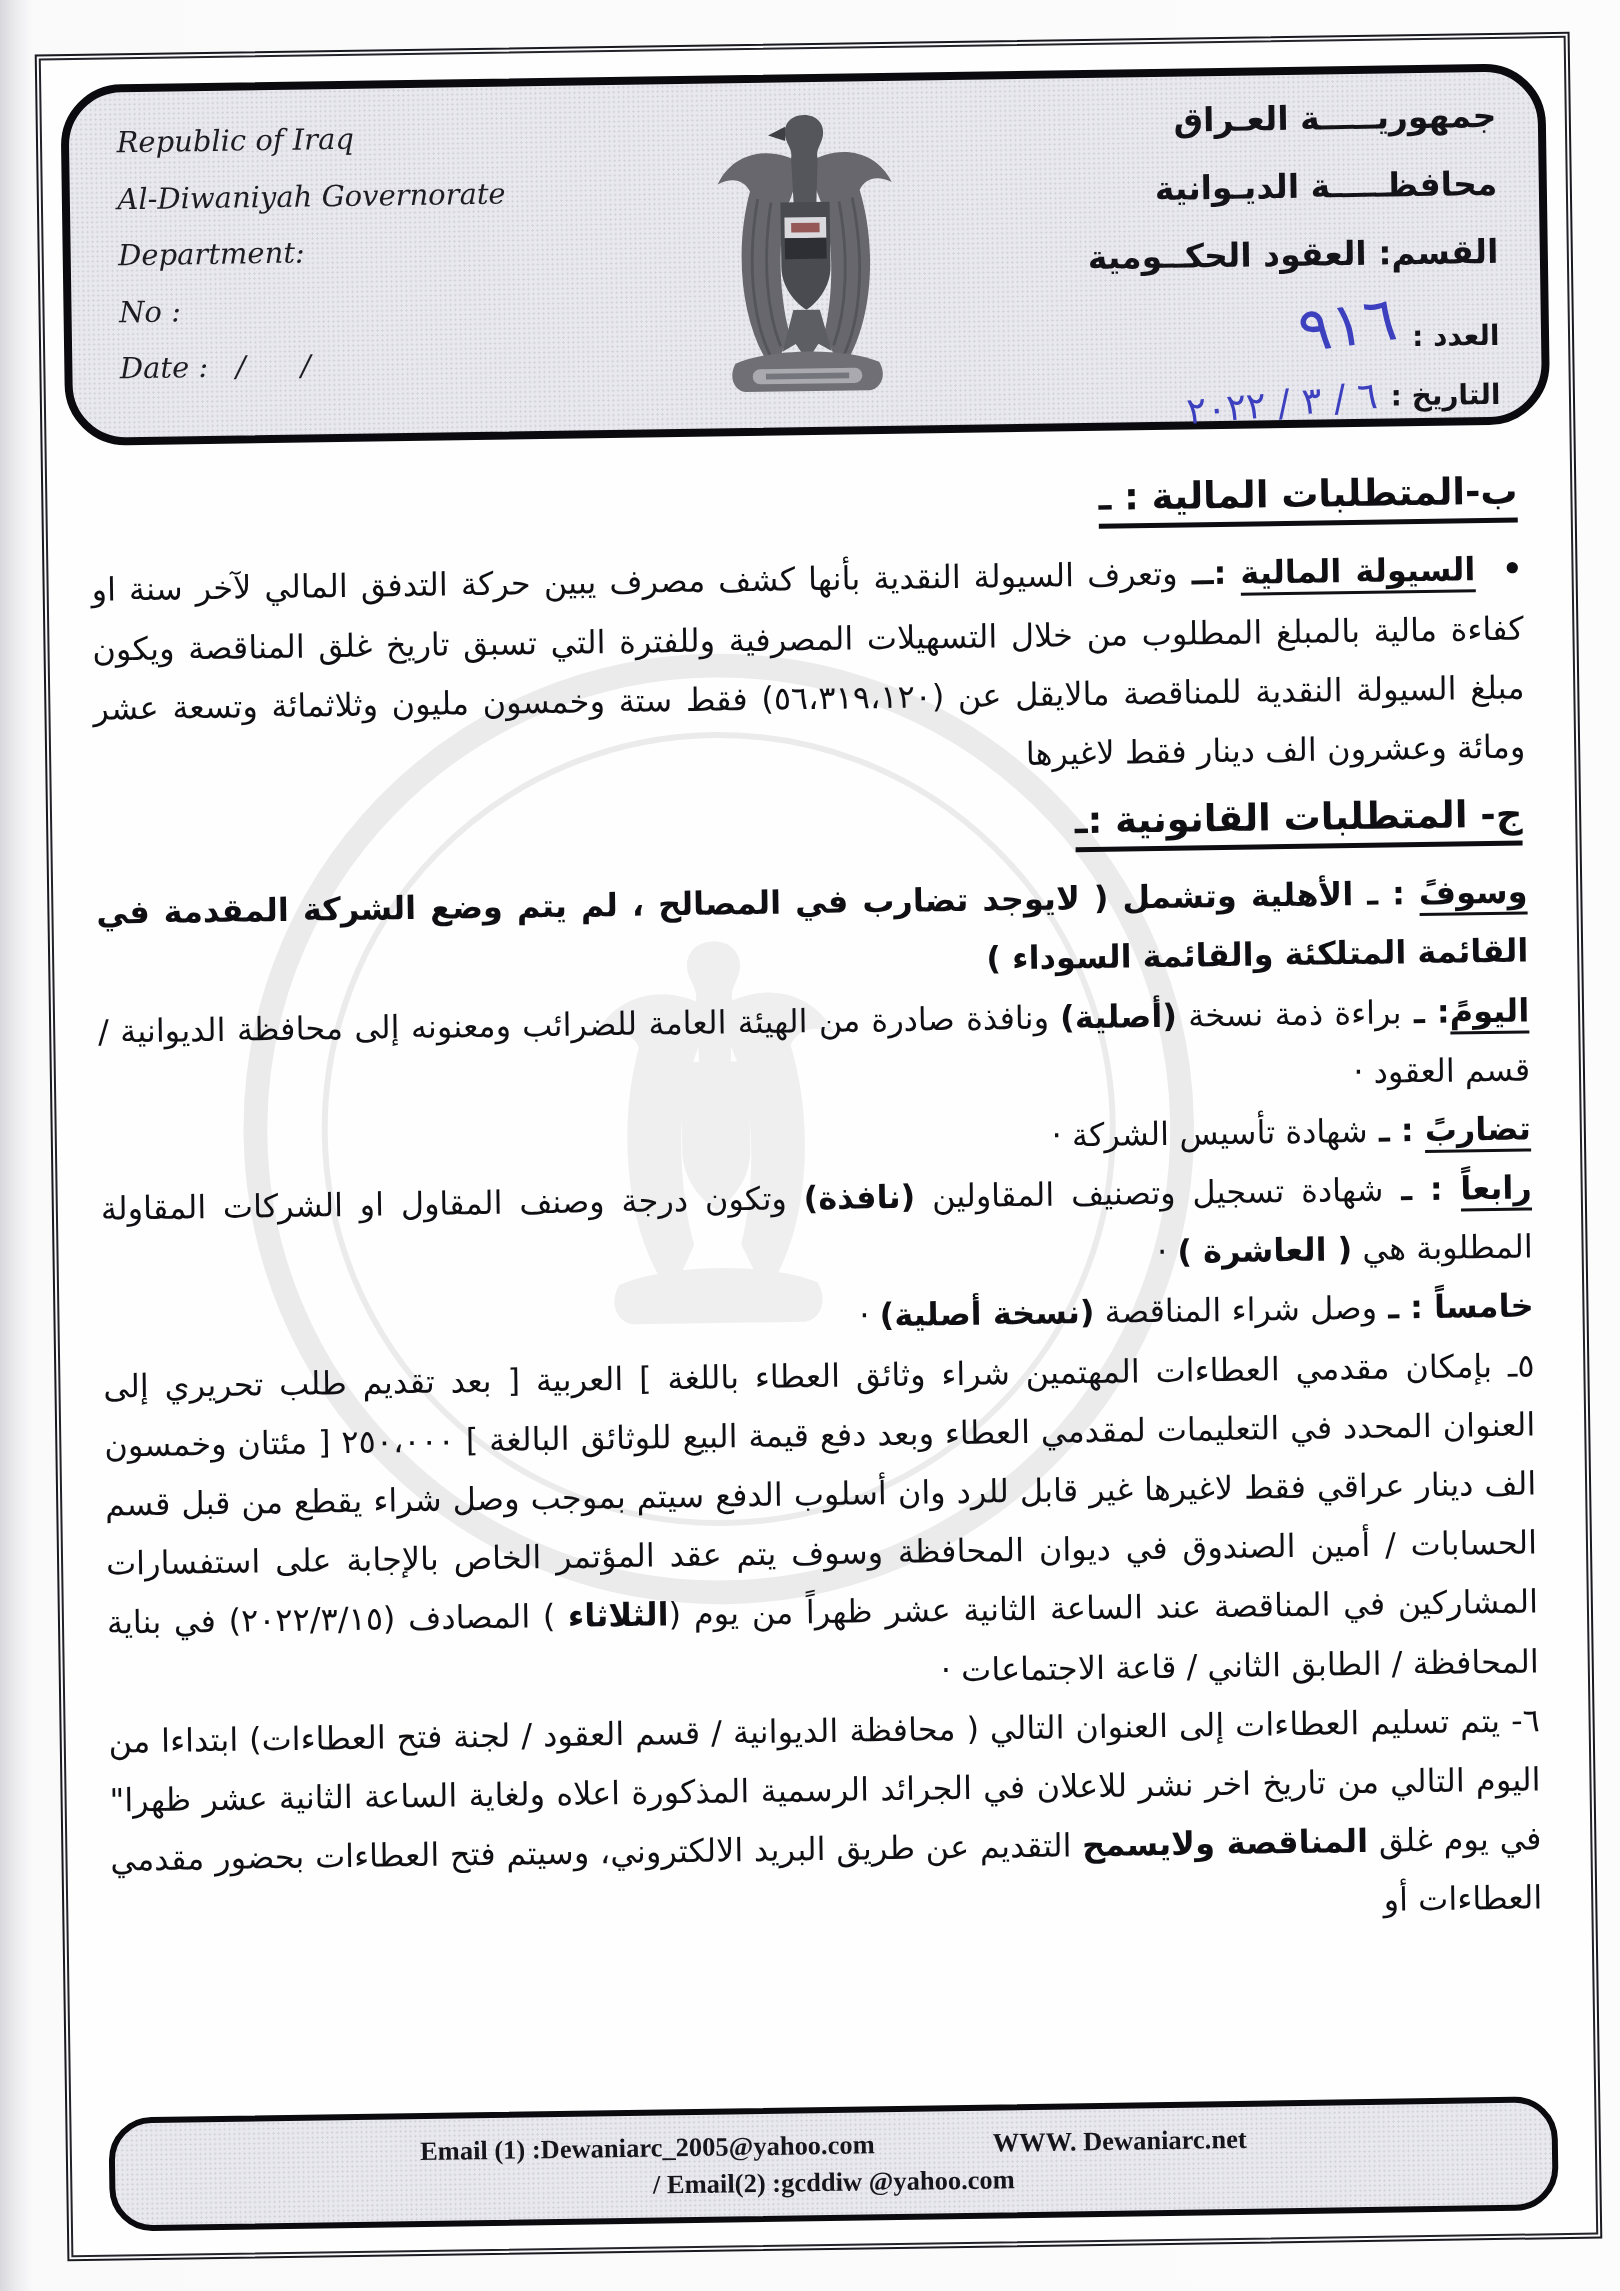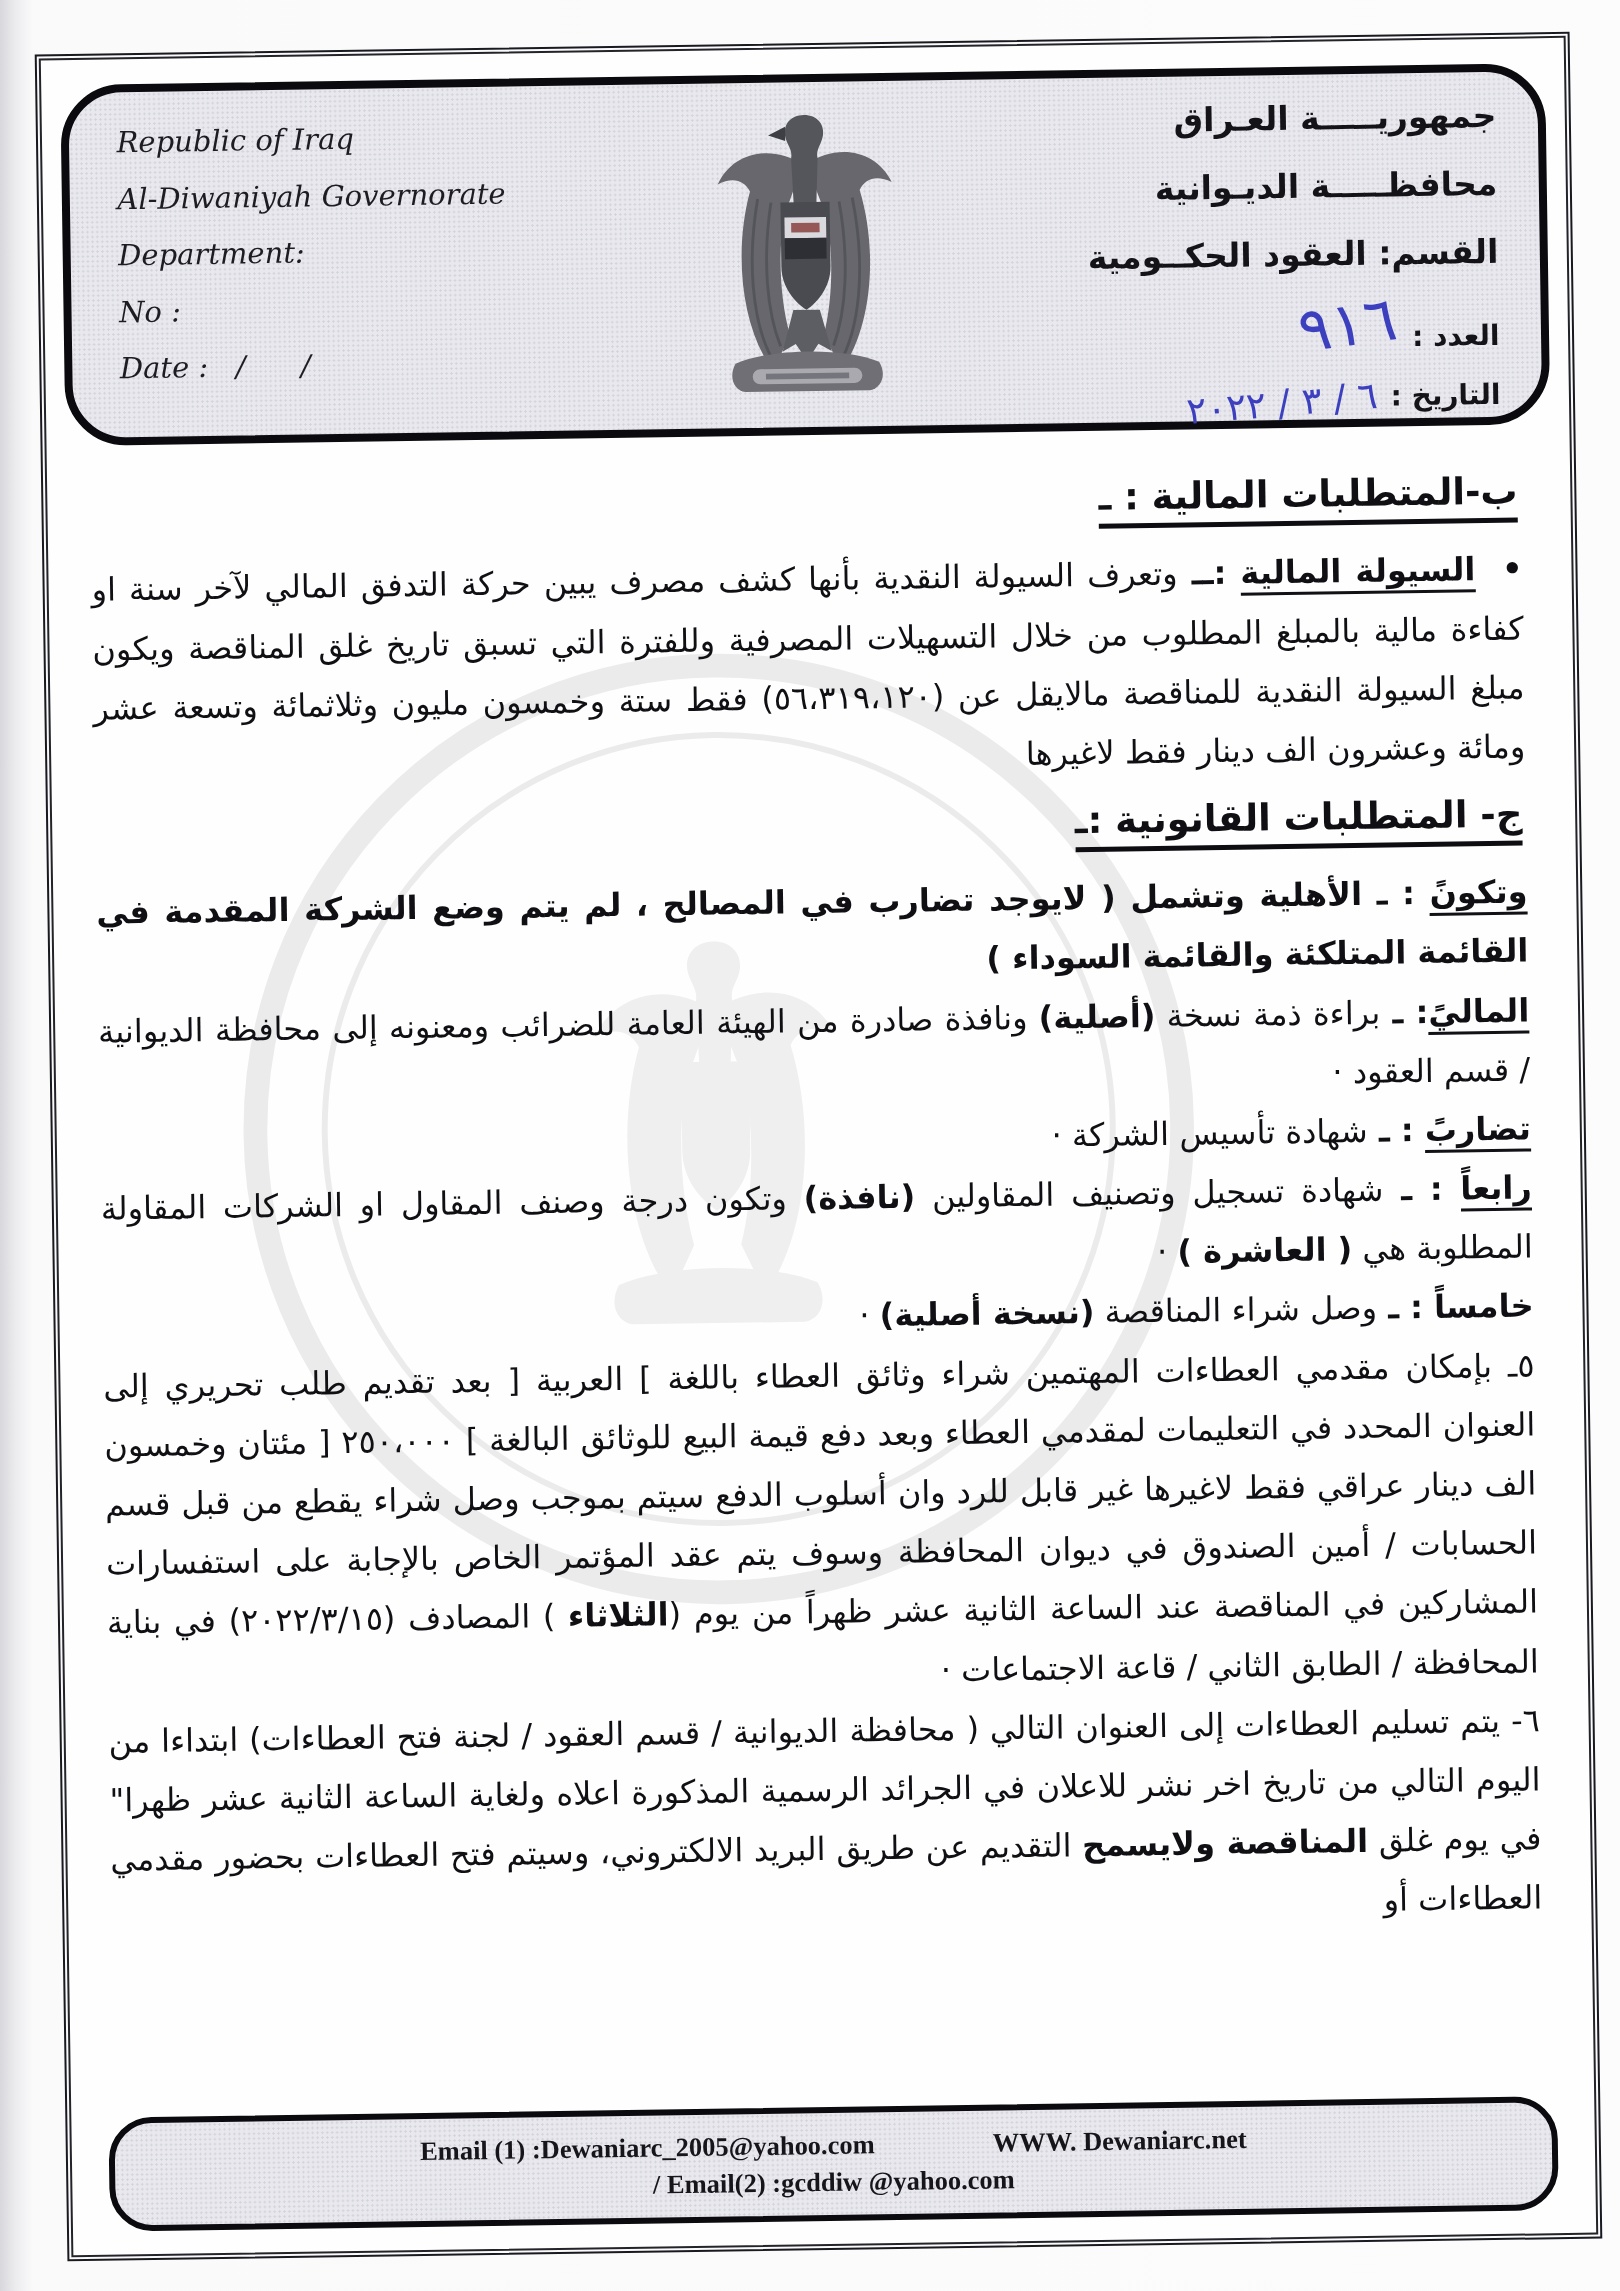--- a/index.html
+++ b/index.html
@@ -129,25 +129,25 @@
       <p>
         <span class="bullet">•</span>
         <span class="lead">السيولة المالية</span><span class="b"> :ــ </span><span>وتعرف السيولة النقدية بأنها كشف مصرف يبين حركة التدفق المالي لآخر سنة او كفاءة مالية بالمبلغ المطلوب من خلال التسهيلات المصرفية وللفترة التي تسبق تاريخ غلق المناقصة ويكون مبلغ السيولة النقدية للمناقصة مالايقل عن (٥٦،٣١٩،١٢٠) فقط ستة وخمسون مليون وثلاثمائة وتسعة عشر ومائة وعشرون الف دينار فقط لاغيرها</span>
       </p>
 
       <div class="sec-title">
         <span class="tl">ج- المتطلبات القانونية :ـ</span>
       </div>
 
       <p>
-        <span class="lead">وتكونً</span><span class="b"> : ـ </span><span class="b">الأهلية وتشمل ( لايوجد تضارب في المصالح ، لم يتم وضع الشركة المقدمة في القائمة المتلكئة والقائمة السوداء )</span>
+        <span class="lead">وسوفً</span><span class="b"> : ـ </span><span class="b">الأهلية وتشمل ( لايوجد تضارب في المصالح ، لم يتم وضع الشركة المقدمة في القائمة المتلكئة والقائمة السوداء )</span>
       </p>
 
       <p>
-        <span class="lead">الماليً</span><span class="b">: ـ </span><span>براءة ذمة نسخة </span><span class="b">(أصلية)</span><span> ونافذة صادرة من الهيئة العامة للضرائب ومعنونه إلى محافظة الديوانية / قسم العقود ·</span>
+        <span class="lead">اليومً</span><span class="b">: ـ </span><span>براءة ذمة نسخة </span><span class="b">(أصلية)</span><span> ونافذة صادرة من الهيئة العامة للضرائب ومعنونه إلى محافظة الديوانية / قسم العقود ·</span>
       </p>
 
       <p>
         <span class="lead">تضاربً</span><span class="b"> : ـ </span><span>شهادة تأسيس الشركة ·</span>
       </p>
 
       <p>
         <span class="lead">رابعاً</span><span class="b"> : ـ </span><span>شهادة تسجيل وتصنيف المقاولين </span><span class="b">(نافذة)</span><span> وتكون درجة وصنف المقاول او الشركات المقاولة المطلوبة هي </span><span class="b">( العاشرة )</span><span> ·</span>
       </p>
 

